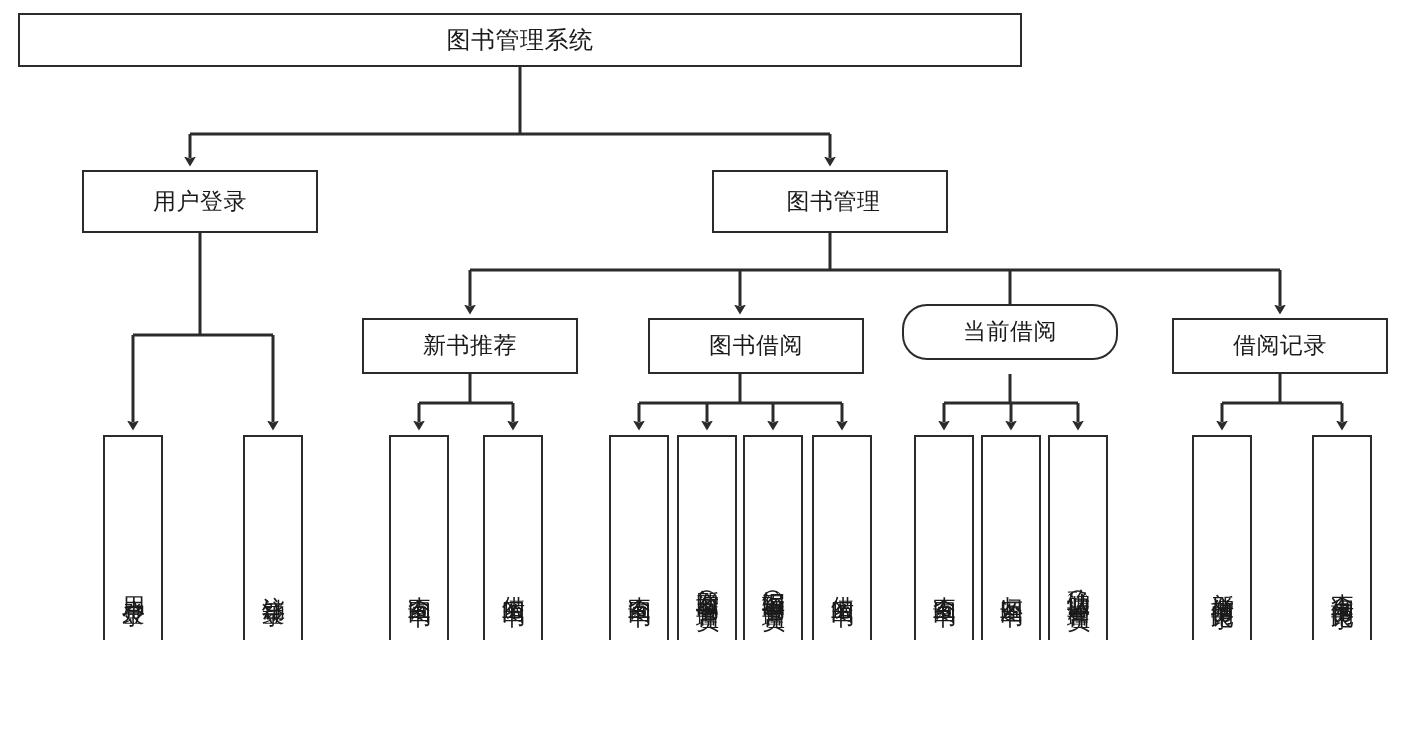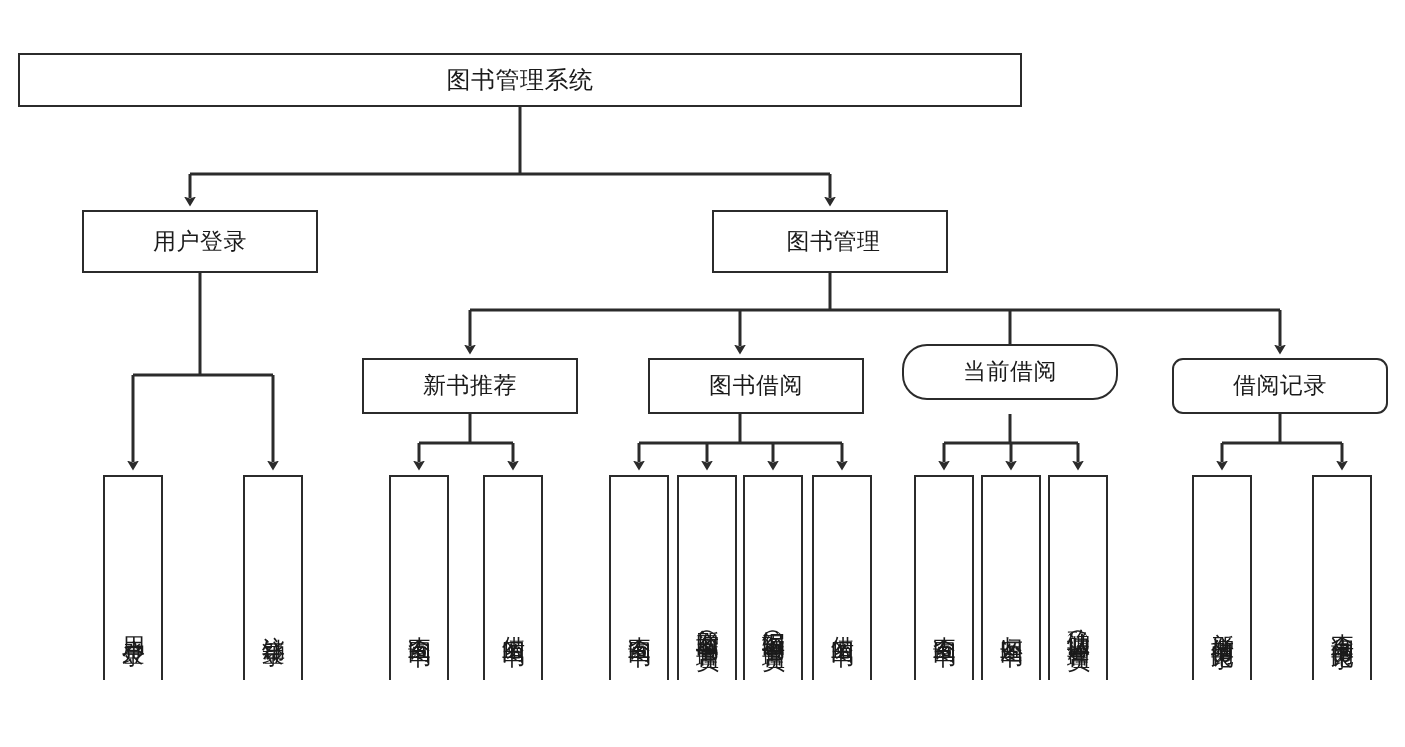--- a/index.html
+++ b/index.html
@@ -9,21 +9,20 @@
   }
   body {
     font-family: "Liberation Sans", "DejaVu Sans", sans-serif;
   }
   #canvas {
     position: relative;
     width: 1405px;
     height: 640px;
     background: #ffffff;
     overflow: hidden;
-    margin-top: 40px;
   }
   svg#wires {
     position: absolute;
     left: 0;
     top: 0;
     width: 1405px;
     height: 747px;
   }
   .node {
     position: absolute;
@@ -134,21 +133,21 @@
 
   <div class="node horiz" style="left:362px; top:318px; width:216px; height:56px;font-family:Liberation Serif, serif;">
     <span class="label">新书推荐</span>
   </div>
   <div class="node horiz" style="left:648px; top:318px; width:216px; height:56px;">
     <span class="label">图书借阅</span>
   </div>
   <div class="node horiz" style="left:902px; top:304px; width:216px; height:56px;border-radius:25px;">
     <span class="label">当前借阅</span>
   </div>
-  <div class="node horiz" style="left:1172px; top:318px; width:216px; height:56px;border-radius:11px;">
+  <div class="node horiz" style="left:1172px; top:318px; width:216px; height:56px;">
     <span class="label">借阅记录</span>
   </div>
 
   <div class="node vert" style="left:103px; top:435px; width:60px; height:298px;">
     <span class="label">用户登录</span>
   </div>
   <div class="node vert" style="left:243px; top:435px; width:60px; height:298px;">
     <span class="label">注销登录</span>
   </div>
 

